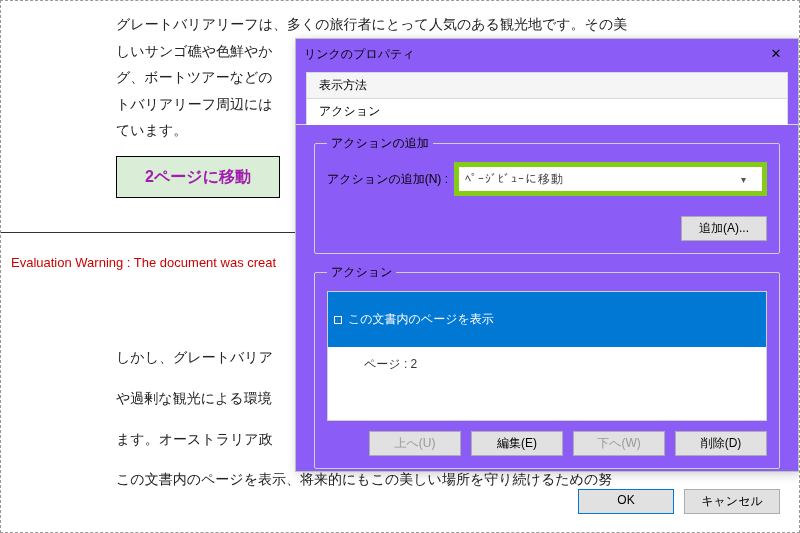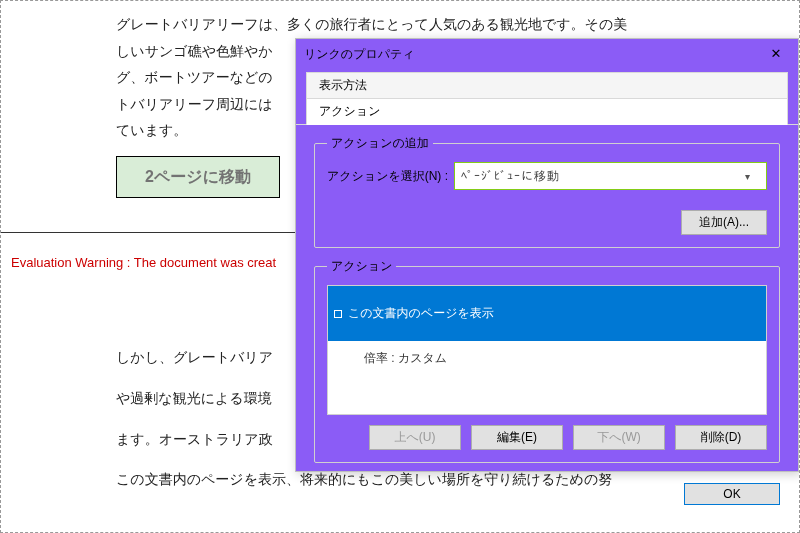--- a/index.html
+++ b/index.html
@@ -19,21 +19,21 @@
     line-height: 1.9;
     color: #222;
   }
   .doc p { margin: 0; }
   .link-box {
     display: inline-block;
     margin-top: 12px;
     padding: 5px 28px;
     border: 1px solid #000;
     background: #d9edd7;
-    color: #737373;
+    color: #a21caf;
     font-weight: bold;
     font-size: 16px;
   }
   .hr {
     border-top: 1px solid #333;
     margin: 34px 0 22px 0;
   }
   .eval {
     color: #c00;
     font-size: 13px;
@@ -111,22 +111,22 @@
     padding: 0 4px;
   }
   .row {
     display: flex;
     align-items: center;
     gap: 6px;
   }
   .label { font-size: 12px; white-space: nowrap; }
   .select-wrap {
     flex: 1;
-    border: 1px solid #84cc16;
-    height: 28px;
+    border: 5px solid #84cc16;
+    height: 34px;
     display: flex;
     align-items: center;
     justify-content: space-between;
     padding: 0 16px 0 6px;
     background: #fff;
   }
   .select-wrap .opt { font-size: 12px; color: #444; letter-spacing: 1px; }
   .select-wrap .chev { font-size: 10px; color: #555; }
   .btn {
     border: 1px solid #adadad;
@@ -216,47 +216,48 @@
   </div>
   <div class="tabs">
     <div class="tab">表示方法</div>
     <div class="tab active">アクション</div>
   </div>
   <div class="panel">
 
     <fieldset class="group">
       <legend>アクションの追加</legend>
       <div class="row">
-        <span class="label">アクションを選択(N) :</span>
+        <span class="label">アクションの追加(N) :</span>
         <div class="select-wrap">
           <span class="opt">ﾍﾟｰｼﾞﾋﾞｭｰに移動</span>
           <span class="chev">▾</span>
         </div>
       </div>
       <div class="right">
         <div class="btn">追加(A)...</div>
       </div>
     </fieldset>
 
     <fieldset class="group actions-group">
       <legend>アクション</legend>
       <div class="list">
         <div class="list-item">
           <span class="sq"></span>
           <span>この文書内のページを表示</span>
         </div>
         <div class="sub">
-          <div><span>倍率 :</span> <span>カスタム</span></div>
+          <div><span>ページ :</span> <span>2</span></div>
         </div>
       </div>
       <div class="btn-row">
         <div class="btn disabled">上へ(U)</div>
         <div class="btn">編集(E)</div>
         <div class="btn disabled">下へ(W)</div>
         <div class="btn">削除(D)</div>
       </div>
     </fieldset>
 
   </div>
   <div class="footer">
     <div class="btn primary" style="min-width:96px">OK</div>
+    <div class="btn" style="min-width:96px">キャンセル</div>
   </div>
 </div>
 
 </body></html>

